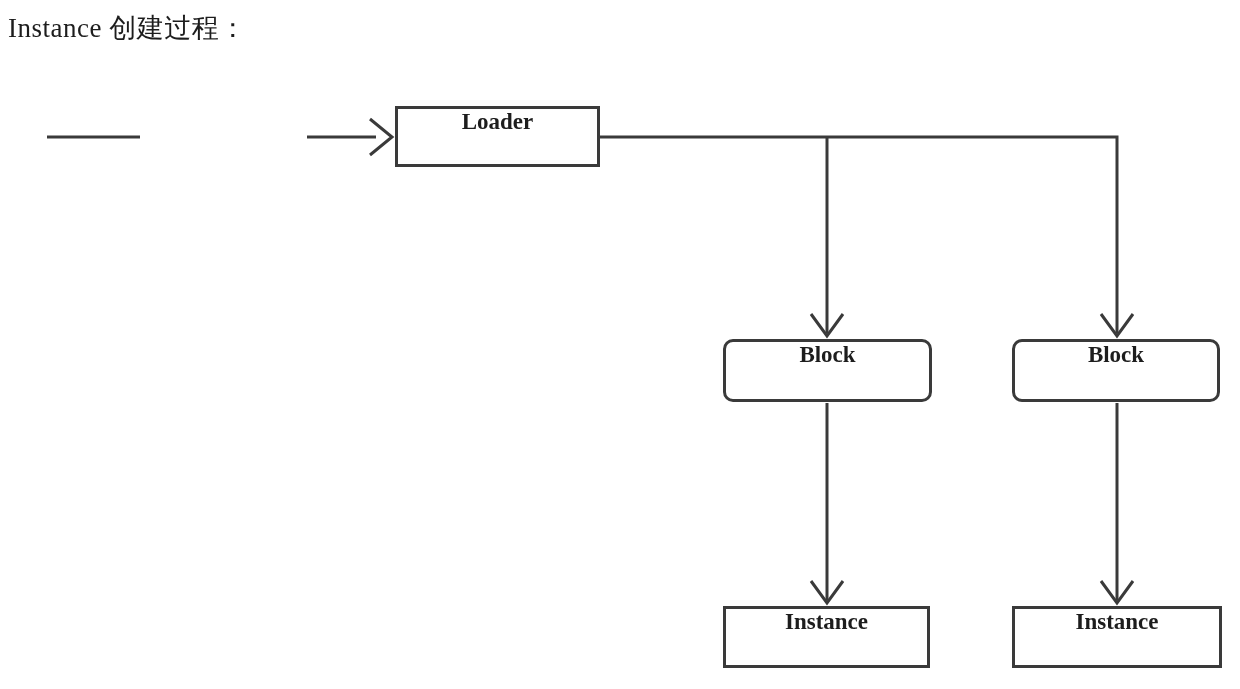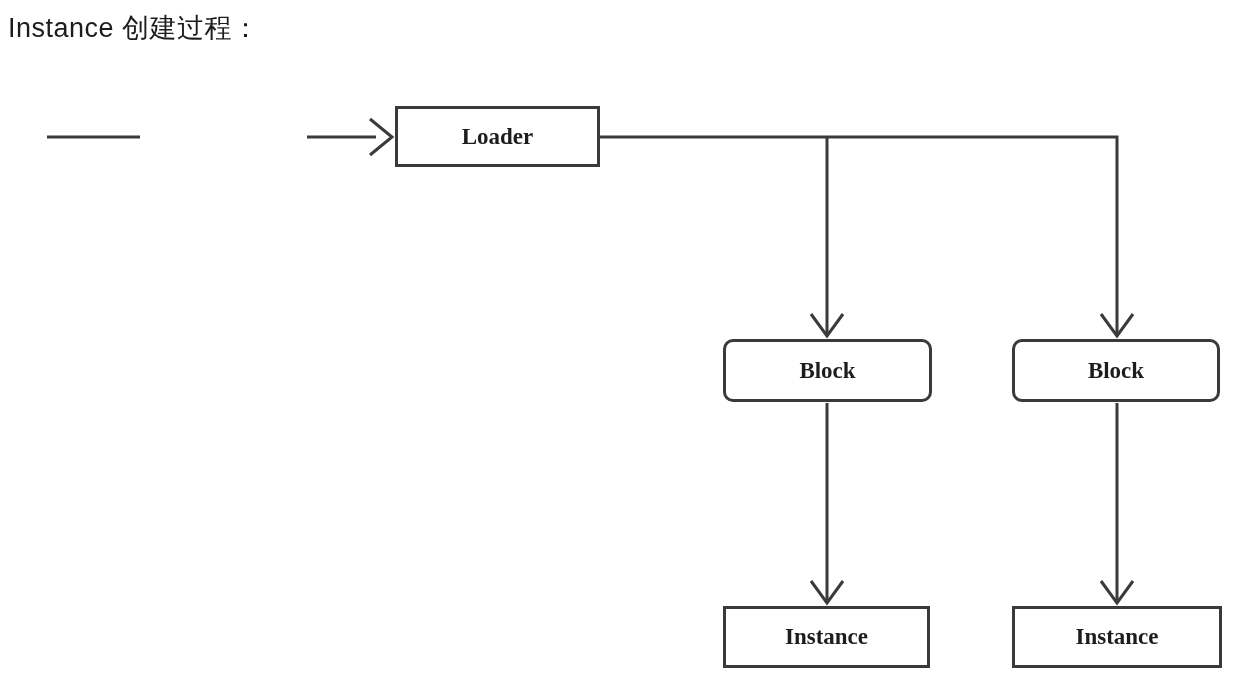--- a/index.html
+++ b/index.html
@@ -9,39 +9,39 @@
     width: 1240px;
     height: 689px;
     background: #ffffff;
     overflow: hidden;
     font-family: "Liberation Serif", "DejaVu Serif", serif;
   }
   .page-title {
     position: absolute;
     left: 8px;
     top: 10px;
-    font-family: Liberation Sans, sans-serif;
+    font-family: Liberation Serif, serif;
     font-size: 27px;
     font-weight: 400;
     color: #1d1d1d;
     letter-spacing: 0.5px;
     white-space: nowrap;
   }
   .wires {
     position: absolute;
     left: 0; top: 0;
     width: 1240px;
     height: 689px;
   }
   .node {
     position: absolute;
     background: #ffffff;
     border: 3px solid #3a3a3a;
     display: flex;
-    align-items: center;
+    align-items: flex-start;
     justify-content: center;
   }
   .node .label {
     font-size: 23px;
     font-weight: 700;
     color: #1d1d1d;
     white-space: nowrap;
   }
   .node-loader    { left: 395px; top: 106px; width: 205px; height: 61px; }
   .node-block-1   { left: 723px; top: 339px; width: 209px; height: 63px; border-radius: 10px; }

